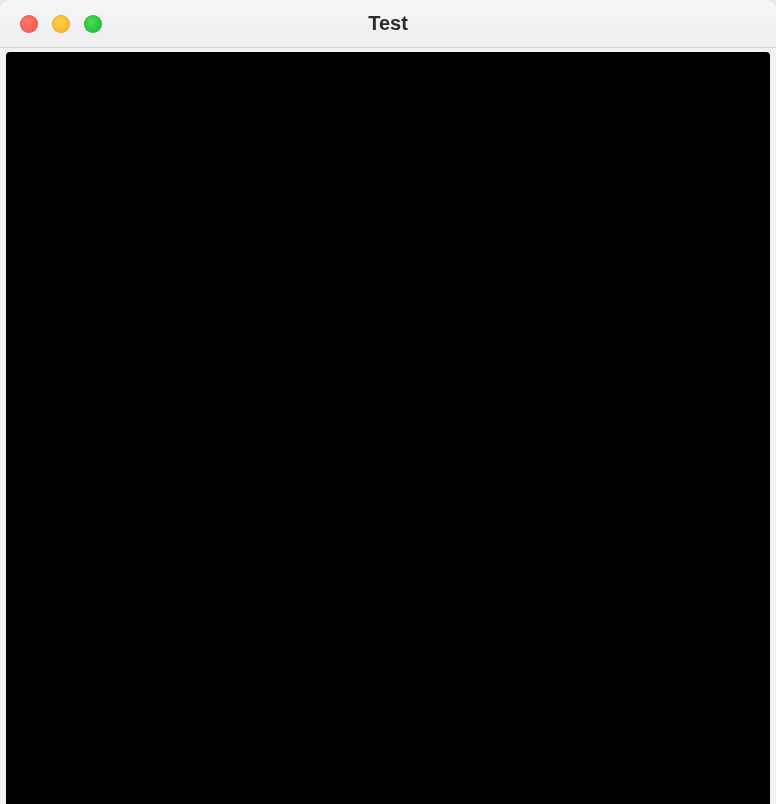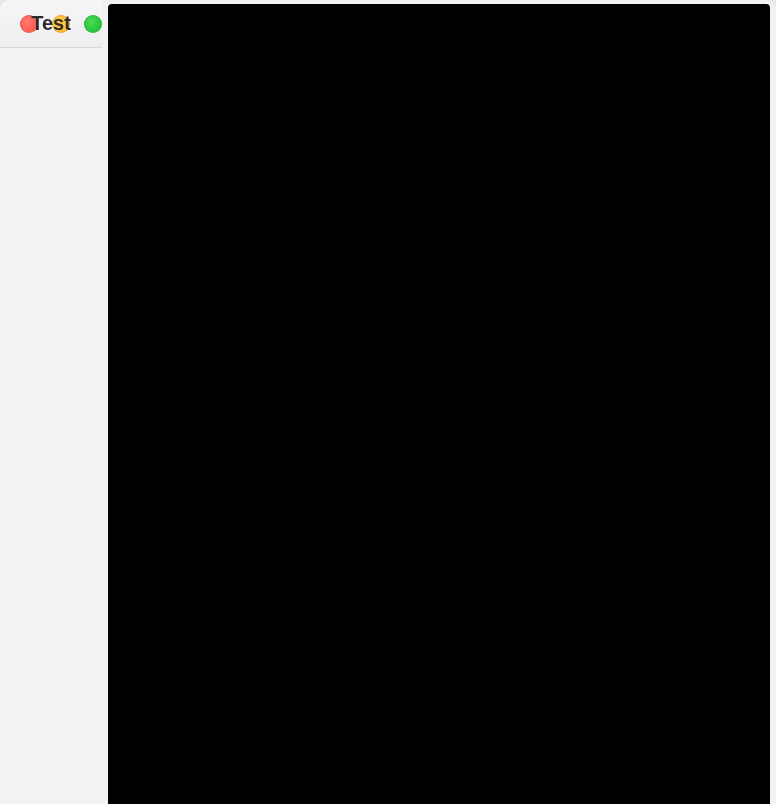--- a/index.html
+++ b/index.html
@@ -13,21 +13,21 @@
       height: 804px;
       background: #e8e8e8;
       font-family: -apple-system, BlinkMacSystemFont, "Helvetica Neue", sans-serif;
       overflow: hidden;
     }
     
     .window {
       width: 100%;
       height: 100%;
       display: flex;
-      flex-direction: row;
+      flex-direction: column;
       background: #f2f2f4;
       border-radius: 10px 10px 0 0;
       overflow: hidden;
     }
     
     .titlebar {
       height: 48px;
       background: linear-gradient(to bottom, #f6f6f8, #eeeef0);
       border-bottom: 1px solid #d8d8da;
       display: flex;

